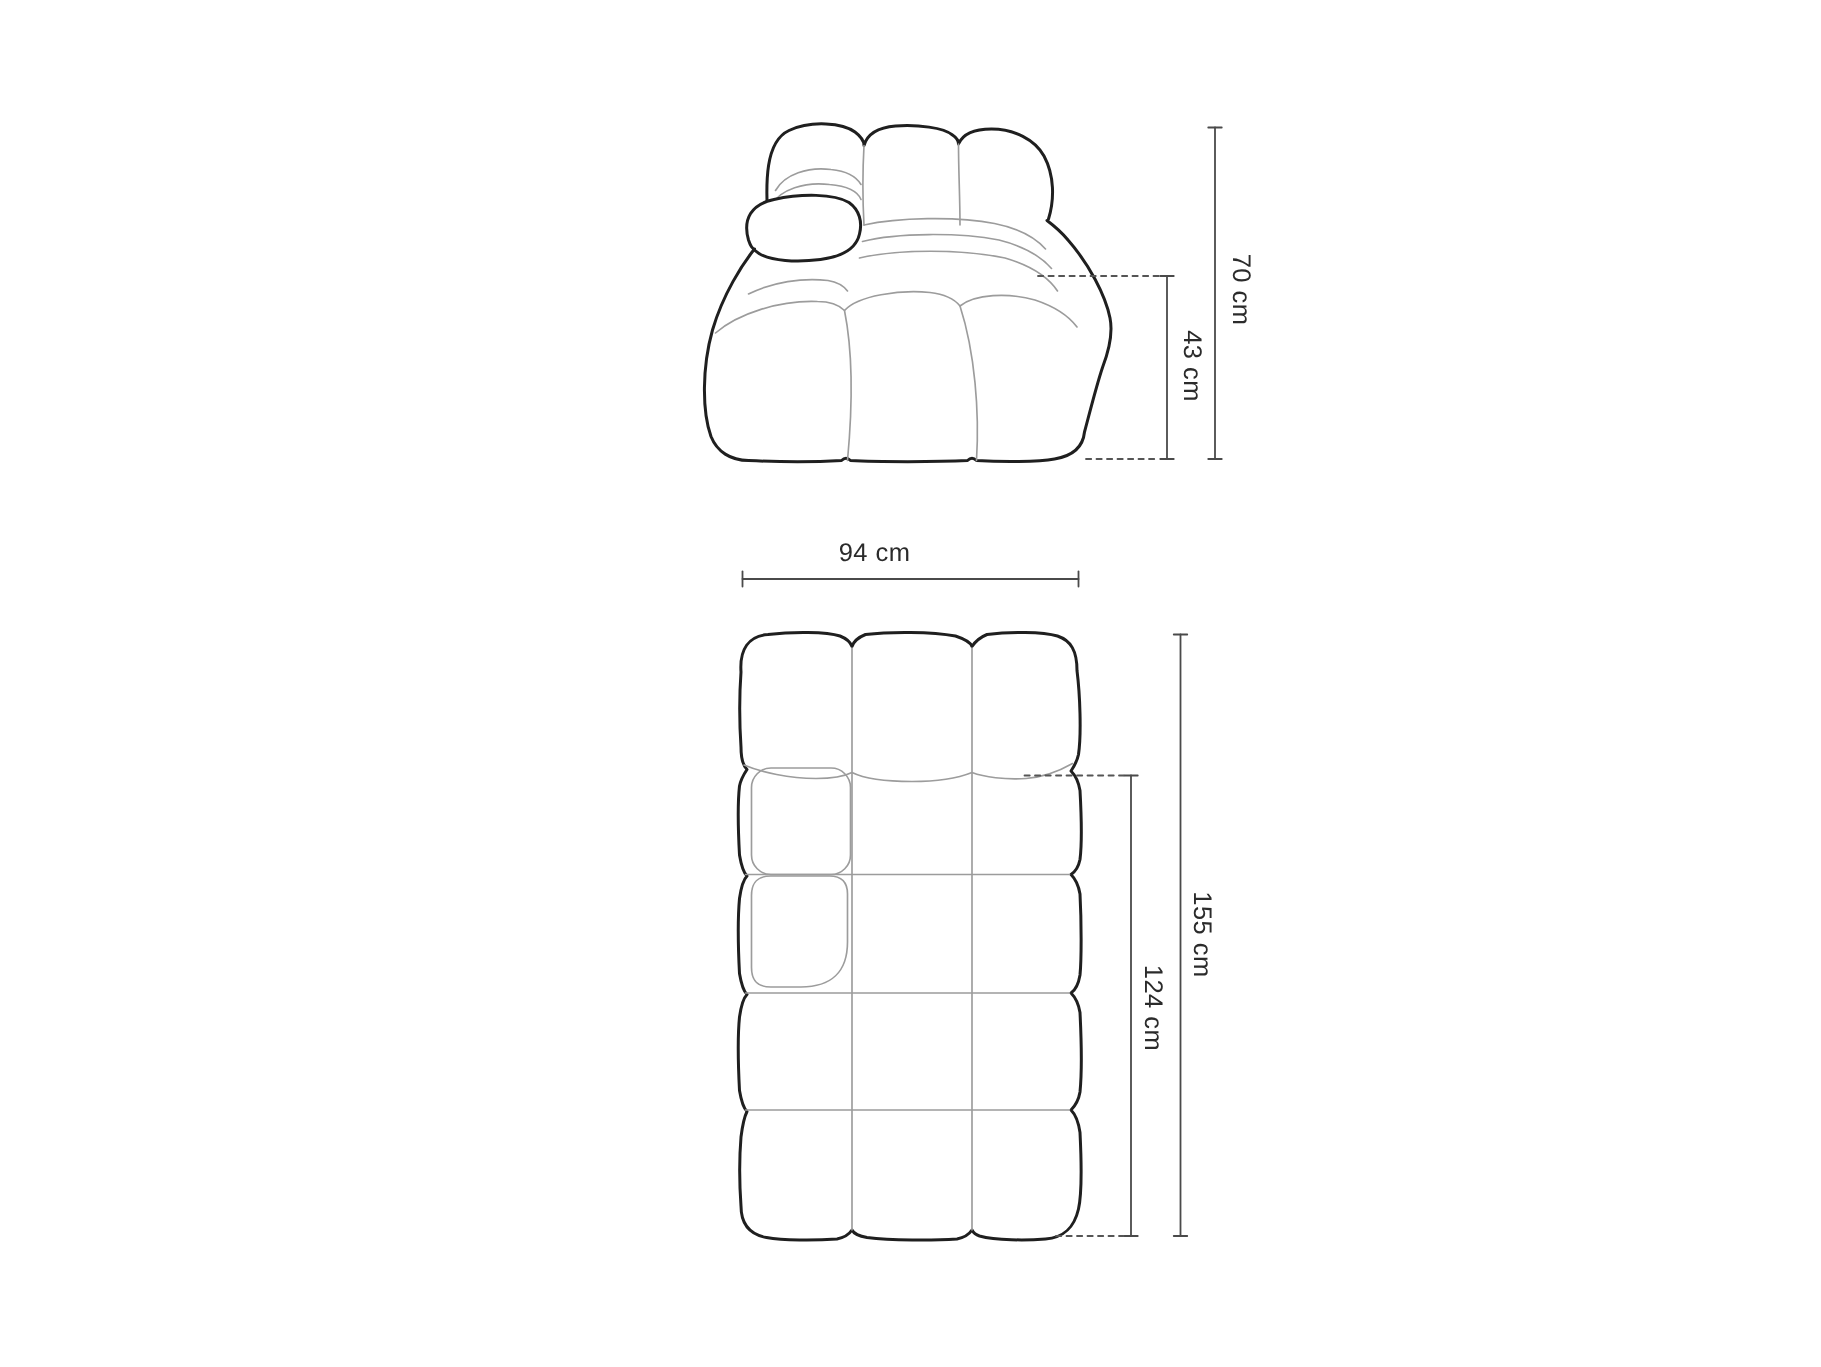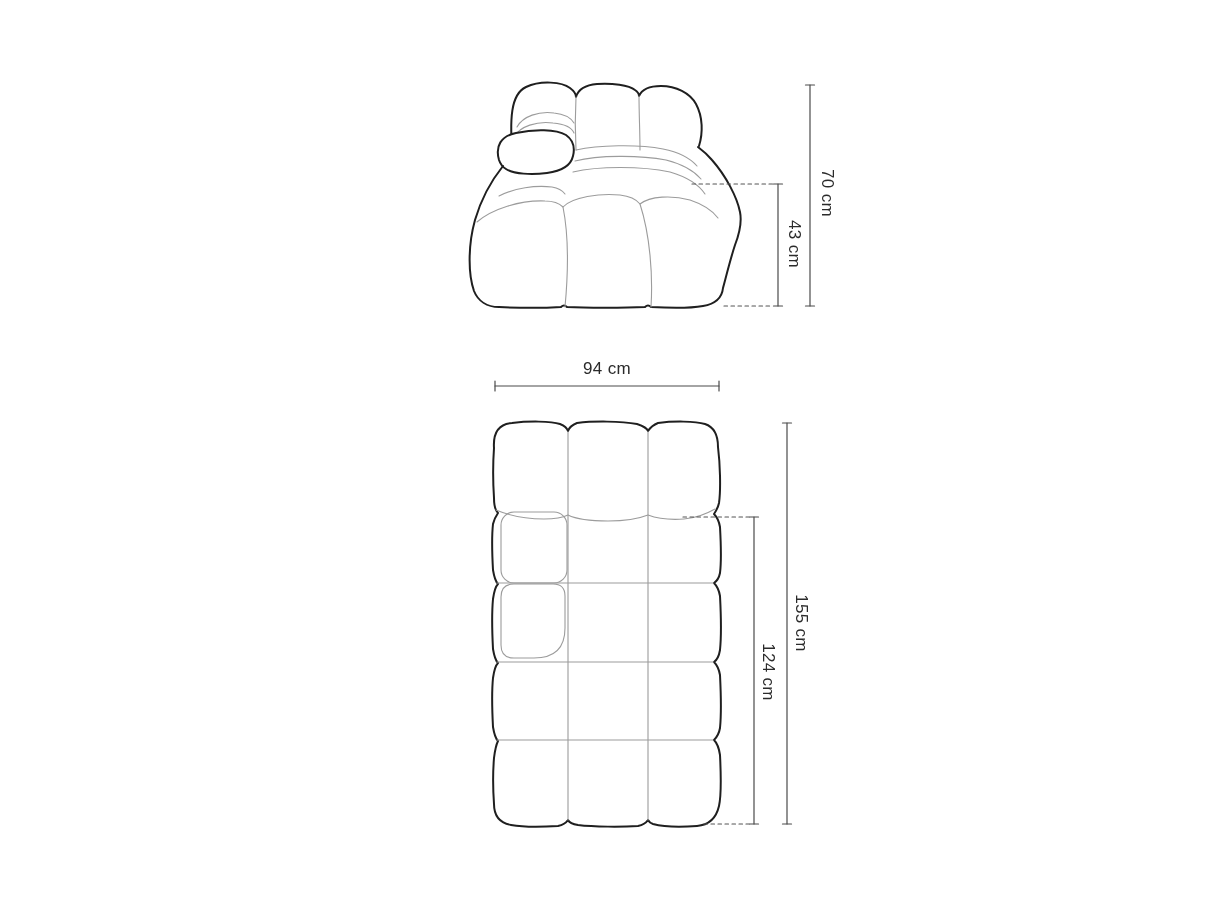--- a/index.html
+++ b/index.html
@@ -200,19 +200,19 @@
         <path d="M 683 517 L 749 517"></path>
         <path d="M 704 824 L 749 824"></path>
       </g>
     </g>
   </svg>
 
   <div class="dim-label vertical" style="left:827px; top:193px;">70 cm</div>
 
   <div class="dim-label vertical" style="left:794px; top:244px;">43 cm</div>
 
-  <div class="dim-label" style="left:607px; top:369px;text-align:right;">94 cm</div>
+  <div class="dim-label" style="left:583px; top:369px;text-align:right;">94 cm</div>
 
   <div class="dim-label vertical" style="left:801px; top:623px;">155 cm</div>
 
   <div class="dim-label vertical" style="left:768px; top:672px;">124 cm</div>
 
 </div>
 
 </body></html>

